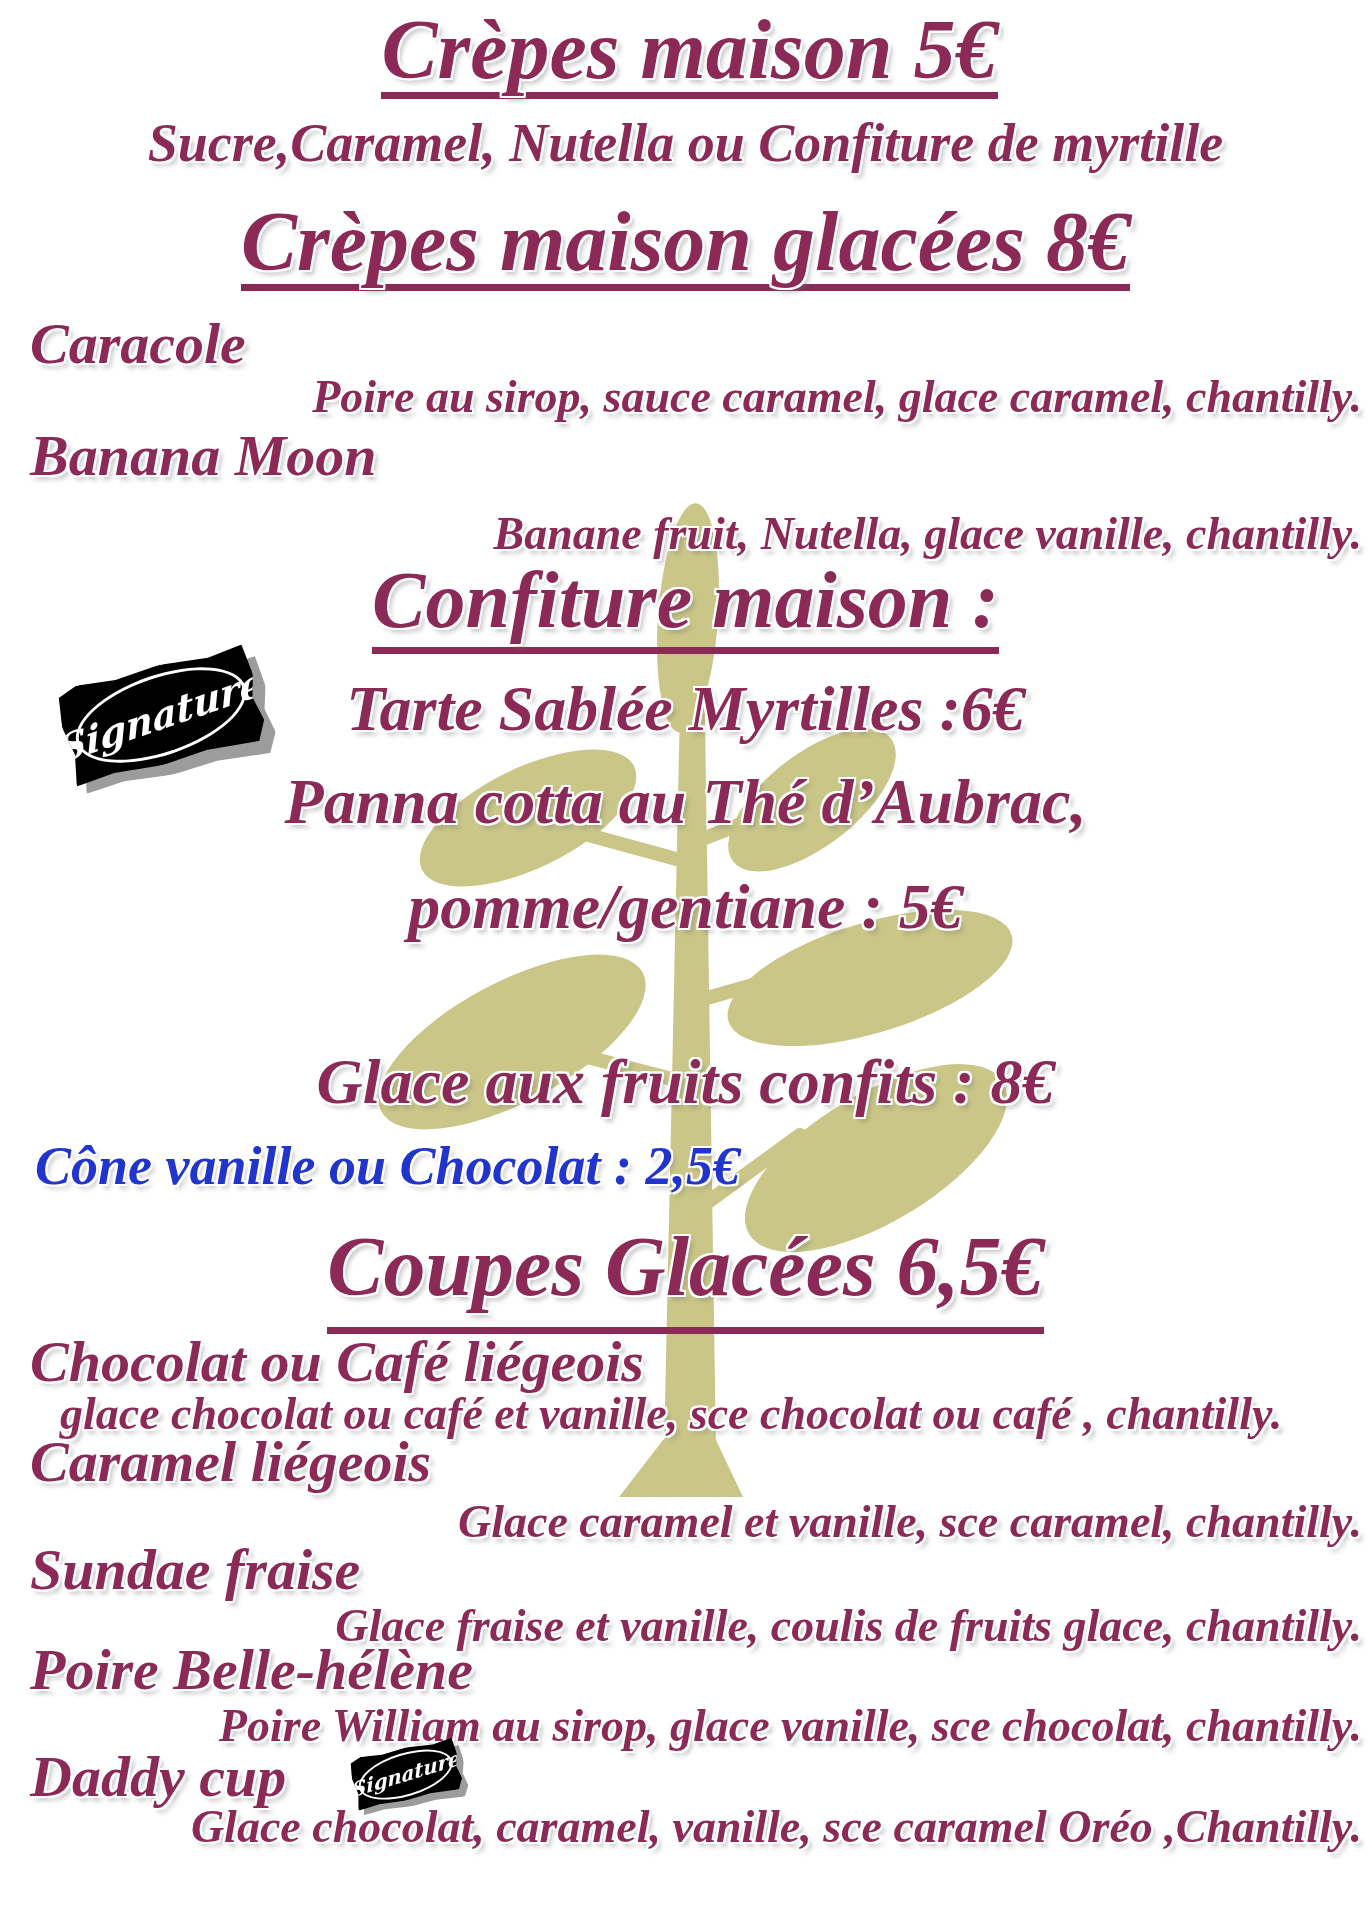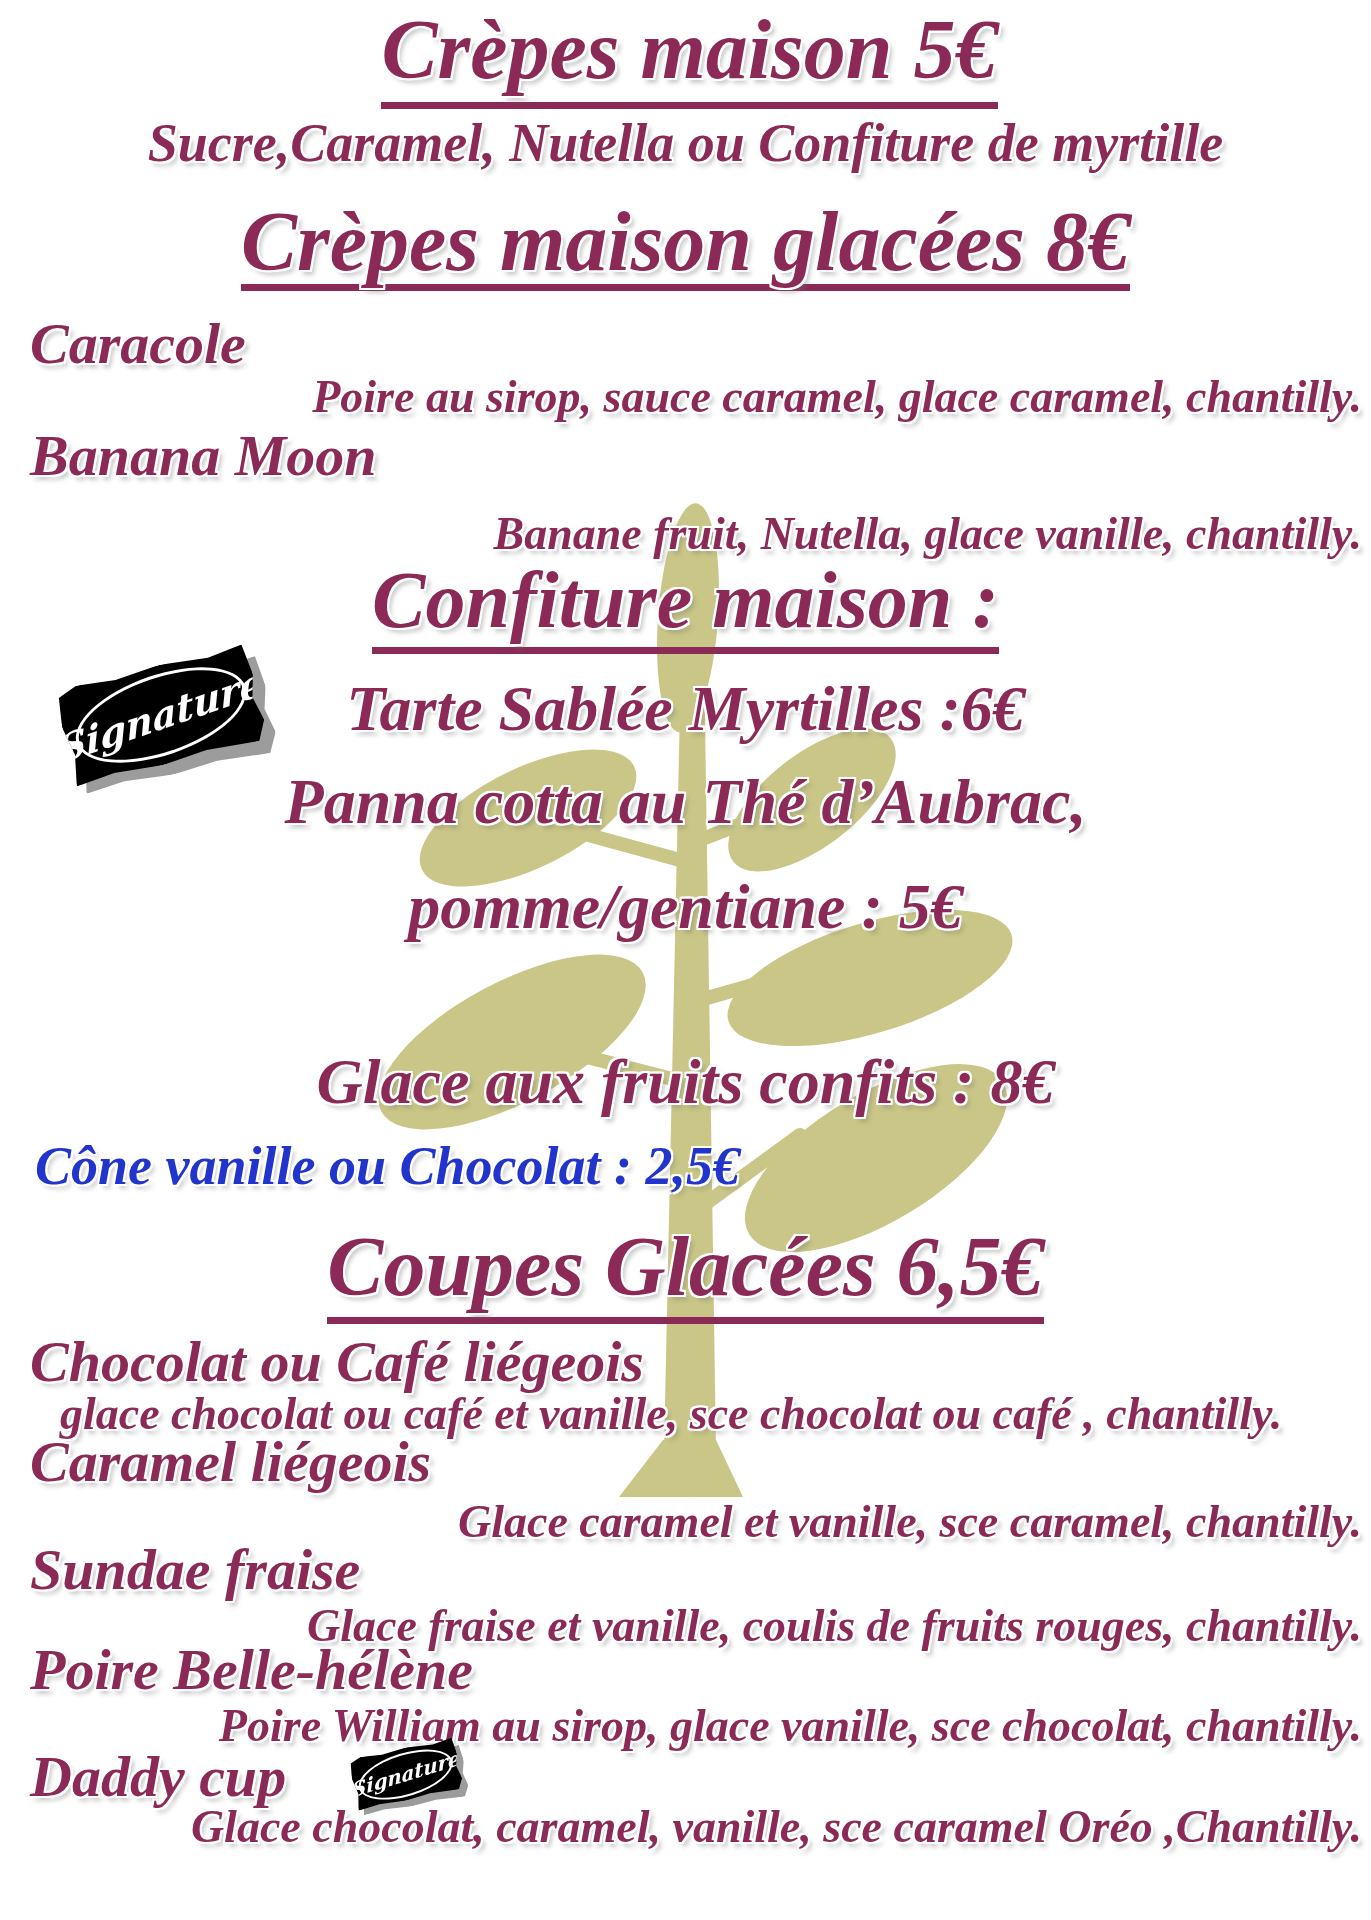--- a/index.html
+++ b/index.html
@@ -86,21 +86,21 @@
     <ellipse class="leaf" cx="528" cy="818" rx="118" ry="50" transform="rotate(-26 528 818)"></ellipse>
     <ellipse class="leaf" cx="812" cy="800" rx="100" ry="46" transform="rotate(-38 812 800)"></ellipse>
     <ellipse class="leaf" cx="512" cy="1042" rx="148" ry="60" transform="rotate(-28 512 1042)"></ellipse>
     <ellipse class="leaf" cx="870" cy="978" rx="148" ry="55" transform="rotate(-17 870 978)"></ellipse>
     <ellipse class="leaf" cx="876" cy="1158" rx="148" ry="64" transform="rotate(-31 876 1158)"></ellipse>
     <polygon class="leaf" points="684,520 702,520 716,1452 664,1452"></polygon>
     <polygon class="leaf" points="663,1440 716,1440 743,1497 619,1497"></polygon>
   </svg>
 
   <div class="line h-big center" style="top:8px;">
-    <span class="underline" style="padding-bottom:10px;margin-left:8px;">Crèpes maison 5€</span>
+    <span class="underline" style="padding-bottom:0;margin-left:8px;">Crèpes maison 5€</span>
   </div>
   <div class="line sub center" style="top:116px;">Sucre,Caramel, Nutella ou Confiture de myrtille</div>
 
   <div class="line h-big center" style="top:200px;">
     <span class="underline" style="">Crèpes maison glacées 8€</span>
   </div>
 
   <div class="line name" style="left:30px;top:315px;font-family:Liberation Serif, serif;">Caracole</div>
   <div class="line desc rightal" style="top:374px;">Poire au sirop, sauce caramel, glace caramel, chantilly.</div>
 
@@ -120,31 +120,31 @@
   </div>
 
   <div class="line dessert center" style="top:677px;">Tarte Sablée Myrtilles :6€</div>
   <div class="line dessert center" style="top:770px;">Panna cotta au Thé d’Aubrac,</div>
   <div class="line dessert center" style="top:875px;">pomme/gentiane : 5€</div>
   <div class="line dessert center" style="top:1050px;">Glace aux fruits confits : 8€</div>
 
   <div class="line blue" style="left:35px;top:1139px;">Cône vanille ou Chocolat : 2,5€</div>
 
   <div class="line h-big center" style="top:1225px;">
-    <span class="underline" style="padding-bottom:8px;">Coupes Glacées 6,5€</span>
+    <span class="underline" style="padding-bottom:18px;">Coupes Glacées 6,5€</span>
   </div>
 
   <div class="line name" style="left:30px;top:1333px;">Chocolat ou Café liégeois</div>
   <div class="line desc" style="left:60px;top:1391px;">glace chocolat ou café et vanille, sce chocolat ou café , chantilly.</div>
 
   <div class="line name" style="left:30px;top:1433px;">Caramel liégeois</div>
   <div class="line desc rightal" style="top:1499px;">Glace caramel et vanille, sce caramel, chantilly.</div>
 
   <div class="line name" style="left:30px;top:1541px;">Sundae fraise</div>
-  <div class="line desc rightal" style="top:1603px;">Glace fraise et vanille, coulis de fruits rouges, chantilly.</div>
+  <div class="line desc rightal" style="top:1603px;">Glace fraise et vanille, coulis de fruits glace, chantilly.</div>
 
   <div class="line name" style="left:30px;top:1641px;">Poire Belle-hélène</div>
   <div class="line desc rightal" style="top:1703px;">Poire William au sirop, glace vanille, sce chocolat, chantilly.</div>
 
   <div class="line name" style="left:30px;top:1748px;">Daddy cup</div>
 
   <div class="badge badge2">
     <div class="badge-shadow"></div>
     <div class="badge-face">
       <div class="badge-ellipse"></div>

